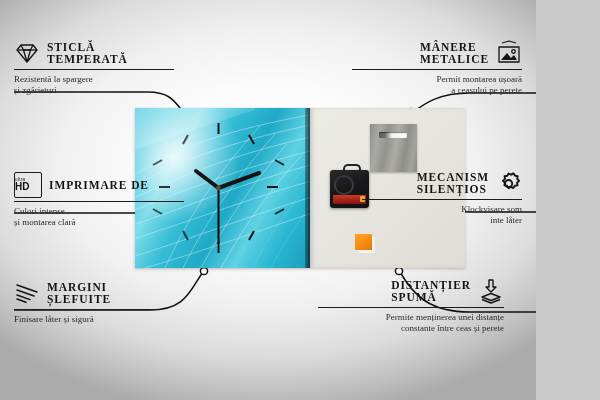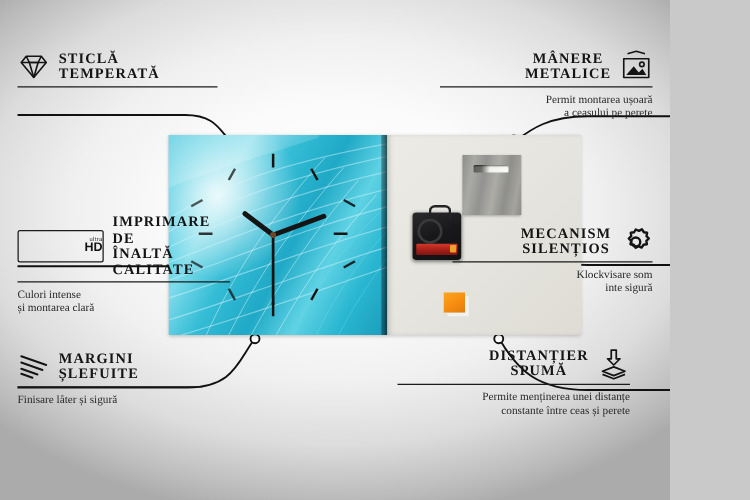--- a/index.html
+++ b/index.html
@@ -83,42 +83,42 @@
 
   
   .callout{position:absolute;}
   .callout .head{display:flex;align-items:center;gap:7px;}
   .callout.right .head{justify-content:flex-end;}
   .ttl{
     font-family:"Liberation Serif",serif;
     font-weight:bold;font-size:11.5px;line-height:12.5px;
     letter-spacing:.9px;color:#141414;text-transform:uppercase;
   }
-  .callout.right .ttl{text-align:center;}
+  .callout.right .ttl{text-align:left;}
   .rule{height:1.4px;background:#1b1b1b;margin:3px 0 4px;}
   .sub{
     font-family:"Liberation Serif",serif;
     font-size:9px;line-height:10.6px;color:#2a2a2a;
   }
   .callout.right .sub{text-align:right;}
   .ico{width:26px;height:26px;flex:0 0 26px;}
   .ico svg{display:block;width:26px;height:26px;}
   .hdbox{
     width:26px;height:24px;flex:0 0 26px;border:1.4px solid #1b1b1b;border-radius:2px;
-    display:flex;flex-direction:column;align-items:flex-end;justify-content:center;line-height:1;padding-left:41px;
+    display:flex;flex-direction:column;align-items:flex-start;justify-content:center;line-height:1;
   }
   .hdbox .u{font-family:"Liberation Sans",sans-serif;font-size:4.6px;letter-spacing:.3px;color:#1b1b1b;}
   .hdbox .h{font-family:"Liberation Sans",sans-serif;font-weight:bold;font-size:10px;color:#111;}
 
   
   #c-glass  {left:14px; top:40px;  width:160px;}
   #c-print  {left:14px; top:172px; width:170px;}
   #c-edge   {left:14px; top:280px; width:148px;}
   #c-hook   {right:14px;top:40px;  width:170px;}
-  #c-mech   {right:14px;top:180px; width:160px;}
+  #c-mech   {right:14px;top:170px; width:160px;}
   #c-spacer {right:32px;top:278px; width:186px;}
 </style>
 </head>
 <body>
 
 <div class="stage">
 
   <svg class="wires" viewBox="0 0 600 400">
     <g fill="none" stroke="#111" stroke-width="1.5">
       <path d="M14 92 H148 C176 92 176 108 190 118"></path>
@@ -219,31 +219,34 @@
               <path d="M9.5 10 H16.5"></path>
         </g>
           </svg>
       </span>
       <span class="ttl">
         <span>STICLĂ</span><br>
         <span>TEMPERATĂ</span>
       </span>
     </div>
     <div class="rule"></div>
+    <div class="sub">
+      <span>Rezistentă la spargere</span><br>
+      <span>și zgârieturi</span>
+    </div>
   </div>
 
   <div class="callout left" id="c-print">
     <div class="head">
       <span class="hdbox">
         <span class="u">ultra</span>
         <span class="h">HD</span>
       </span>
       <span class="ttl">
         <span>IMPRIMARE DE</span><br>
-        <span>ÎNALTĂ CALITATE</span>
       </span>
     </div>
     <div class="rule"></div>
     <div class="sub">
       <span>Culori intense</span><br>
       <span>și montarea clară</span>
     </div>
   </div>
 
   <div class="callout left" id="c-edge">
@@ -304,21 +307,21 @@
             <g fill="none" stroke="#141414" stroke-width="1.9" stroke-linejoin="round">
           <path d="M13 2.6 l2.6 1.1 2.3-1.3 1.6 2.4 2.6 .4 -.5 2.7 1.9 1.9 -2 1.9 .4 2.7 -2.7 .4 -1.5 2.3 -2.4-1.2 -2.3 1.3 -1.6-2.4 -2.6-.4 .5-2.7 -1.9-1.9 2-1.9 -.4-2.7 2.7-.4 Z" transform="translate(-0.4 1)"></path>
           <circle cx="12.6" cy="13.6" r="3.6"></circle>
         </g>
           </svg>
       </span>
     </div>
     <div class="rule"></div>
     <div class="sub">
       <span>Klockvisare som</span><br>
-      <span>inte sigură</span>
+      <span>inte låter</span>
     </div>
   </div>
 
   <div class="callout right" id="c-spacer">
     <div class="head">
       <span class="ttl">
         <span>DISTANȚIER</span><br>
         <span>SPUMĂ</span>
       </span>
       <span class="ico">

